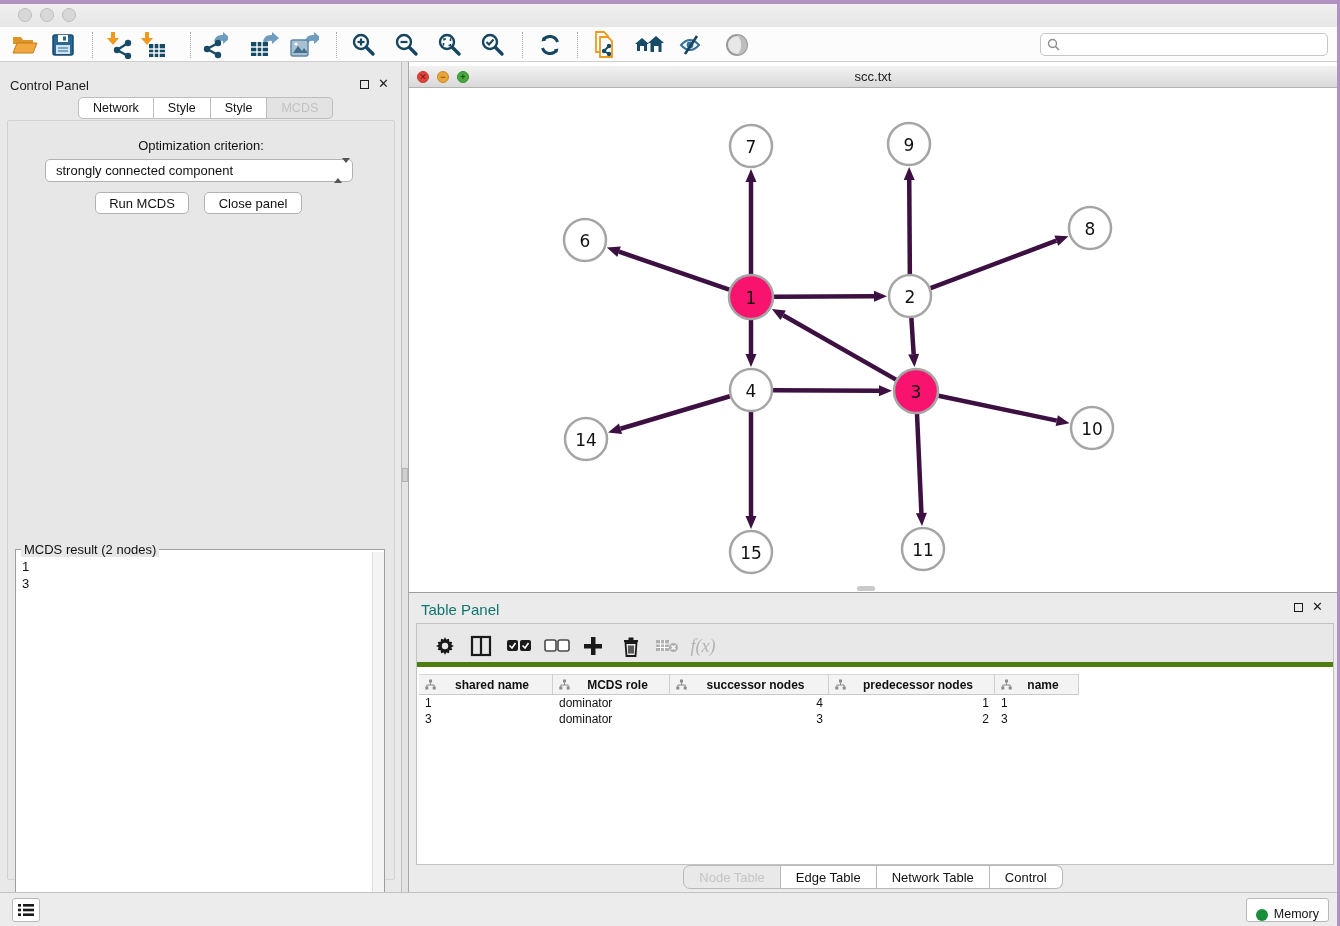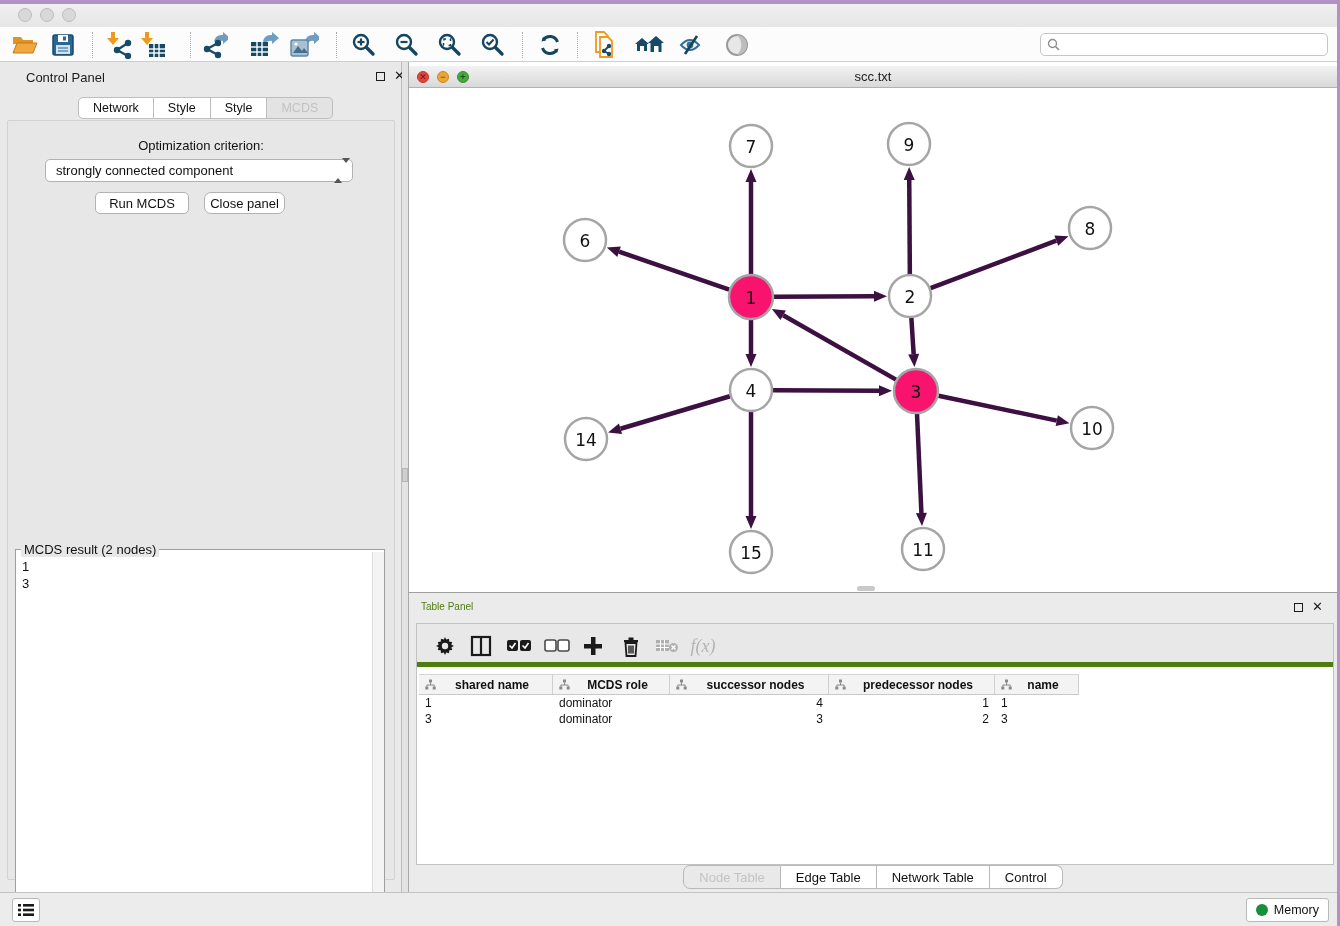--- a/index.html
+++ b/index.html
@@ -20,42 +20,42 @@
   
   #toolbar { left:0; top:27px; width:1337px; height:35px; background:#fcfcfc; border-bottom:1px solid #cfcfcf; }
   .tool { position:absolute; top:3px; width:30px; height:30px; display:flex; align-items:center; justify-content:center; cursor:pointer; }
   .tsep { position:absolute; top:5px; width:0; height:26px; border-left:1px dotted #a9a9a9; }
   #search-wrap { position:absolute; left:1040px; top:6px; width:288px; height:23px; }
   #search-input { width:100%; height:100%; border:1px solid #c6c6c6; border-radius:5px; background:#fff; padding:0 8px 0 24px; font-size:12px; outline:none; }
   #search-glass { position:absolute; left:7px; top:5px; }
 
   
   #control-panel { left:0; top:62px; width:402px; height:830px; background:#e9e9e9; border-right:1px solid #bdbdbd; }
-  #cp-header { position:absolute; left:0; top:6px; width:100%; height:20px;margin-left:16px; }
+  #cp-header { position:absolute; left:0; top:14px; width:100%; height:20px; }
   #cp-title { position:absolute; left:10px; top:2px; font-size:13px; color:#1b1b1b; }
   .float-ic { width:9px; height:9px; border:1.5px solid #1b1b1b; display:inline-block; }
   .close-ic { font-size:13px; font-weight:bold; color:#1b1b1b; line-height:9px; }
   #cp-float { position:absolute; left:360px; top:4px; cursor:pointer; }
   #cp-close { position:absolute; left:378px; top:3px; cursor:pointer; }
 
   #cp-tabbar { position:absolute; left:78px; top:35px; height:22px; display:flex; }
   .cp-tab { height:22px; padding:0 14px; background:#fff; border:1px solid #bdbdbd; border-left:none; font-size:12.5px; color:#111; display:flex; align-items:center; cursor:pointer; }
   .cp-tab:first-child { border-left:1px solid #bdbdbd; border-radius:5px 0 0 5px; }
   .cp-tab:last-child { border-radius:0 5px 5px 0; }
   .cp-tab.sel { background:#e3e3e3; color:#c2c2c2; }
 
   #cp-body { position:absolute; left:7px; top:58px; width:388px; height:760px; background:#e7e7e7; border:1px solid #d2d2d2; border-radius:2px; }
   #opt-label { position:absolute; left:0; width:100%; top:17px; text-align:center; font-size:13px; color:#111; }
   #opt-select { position:absolute; left:37px; top:38px; width:308px; height:23px; background:#fff; border:1px solid #b2b2b2; border-radius:5px; font-size:13px; color:#111; display:flex; align-items:center; padding-left:10px; cursor:pointer; }
   #opt-stepper { position:absolute; right:8px; top:3px; width:10px; height:16px; }
   #opt-stepper .up { width:0; height:0; border-left:4px solid transparent; border-right:4px solid transparent; border-bottom:5px solid #555; margin-bottom:3px; }
   #opt-stepper .dn { width:0; height:0; border-left:4px solid transparent; border-right:4px solid transparent; border-top:5px solid #555; }
   .cp-btn { position:absolute; top:71px; height:22px; background:#fff; border:1px solid #b2b2b2; border-radius:5px; font-size:13px; color:#111; display:flex; align-items:center; justify-content:center; cursor:pointer; }
   #run-btn { left:87px; width:94px; }
-  #closepanel-btn { left:196px; width:81px;border-radius:7px; }
+  #closepanel-btn { left:196px; width:98px; }
 
   #mcds-result { position:absolute; left:7px; top:428px; width:370px; height:378px; background:#fff; border:1px solid #9e9e9e; }
   #mcds-legend { position:absolute; left:5px; top:-8px; background:#e7e7e7; padding:0 3px; font-size:13px; color:#111; }
   .result-line { font-size:13px; color:#111; padding:1px 0 0 6px; line-height:16px; }
   #mcds-lines { position:absolute; left:0; top:8px; right:14px; bottom:0; overflow:hidden; }
   #mcds-scroll { position:absolute; right:0; top:2px; width:12px; bottom:2px; background:#f4f4f4; border-left:1px solid #ddd; cursor:pointer; }
 
   
   #splitter { left:402px; top:62px; width:6px; height:830px; background:#e3e3e3; }
   #splitter-handle { position:absolute; left:0; top:406px; width:6px; height:14px; background:#cfcfcf; border:1px solid #b5b5b5; cursor:col-resize; }
@@ -67,21 +67,21 @@
   #tl-close { left:8px; background:#e0453c; border:1px solid #c03832; color:#7e110d; }
   #tl-min { left:28px; background:#e9a637; border:1px solid #c8892a; color:#8a5a10; }
   #tl-max { left:48px; background:#48a83f; border:1px solid #3a8a33; color:#14540f; }
   #net-title { position:absolute; left:0; right:0; top:3px; text-align:center; font-size:13px; color:#1a1a1a; }
   #graph-canvas { position:absolute; left:0; top:26px; width:928px; height:504px; background:#fff; }
   #hscroll-thumb { position:absolute; left:448px; bottom:1px; width:18px; height:5px; background:#c9c9c9; border-radius:3px; cursor:pointer; }
 
   
   #table-panel { left:408px; top:592px; width:929px; height:300px; background:#ebebeb; border-left:1px solid #a9a9a9; border-top:1px solid #9f9f9f; }
   #tp-header { position:absolute; left:0; top:6px; width:100%; height:20px; }
-  #tp-title { position:absolute; left:12px; top:2px; font-size:10px; color:#4d7c0f; }
+  #tp-title { position:absolute; left:12px; top:2px; font-size:15px; color:#0f766e; }
   #tp-float { position:absolute; right:34px; top:4px; cursor:pointer; }
   #tp-close { position:absolute; right:14px; top:3px; cursor:pointer; }
 
   #tp-box { position:absolute; left:7px; top:30px; width:918px; height:242px; background:#fff; border:1px solid #c2c2c2; }
   #tp-toolbar { position:absolute; left:0; top:0; width:100%; height:43px; background:#e8e8e8; border-bottom:5px solid #4d7c0f; }
   .tp-tool { position:absolute; top:8px; width:28px; height:28px; display:flex; align-items:center; justify-content:center; cursor:pointer; }
   .fx-label { font-family:"Liberation Serif","DejaVu Serif",serif; font-style:italic; font-size:18px; color:#b3b3b3; }
 
   #tp-table { position:absolute; left:2px; top:50px; }
   .thead { display:flex;font-weight:bold; }
@@ -94,21 +94,21 @@
 
   #tp-tabs { position:absolute; left:0; right:0; top:272px; display:flex; justify-content:center; }
   .tp-tab { height:24px; padding:0 15px; background:#fff; border:1px solid #b9b9b9; border-left:none; font-size:13px; color:#111; display:flex; align-items:center; cursor:pointer; }
   .tp-tab:first-child { border-left:1px solid #b9b9b9; border-radius:7px 0 0 7px; }
   .tp-tab:last-child { border-radius:0 7px 7px 0; }
   .tp-tab.sel { background:#e9e9e9; color:#c4c4c4; }
 
   
   #status-bar { left:0; top:892px; width:1337px; height:34px; background:#ececec; border-top:1px solid #c3c3c3; }
   #list-btn { position:absolute; left:12px; top:5px; width:28px; height:24px; background:#fff; border:1px solid #b9b9b9; border-radius:3px; display:flex; align-items:center; justify-content:center; cursor:pointer; }
-  #memory-btn { position:absolute; right:8px; top:5px; height:24px; background:#fff; border:1px solid #b9b9b9; border-radius:3px; display:flex; align-items:center; padding:7px 9px; cursor:pointer; font-size:12.5px; color:#111; }
+  #memory-btn { position:absolute; right:8px; top:5px; height:24px; background:#fff; border:1px solid #b9b9b9; border-radius:3px; display:flex; align-items:flex-end; padding:0 9px; cursor:pointer; font-size:12.5px; color:#111; }
   #memory-dot { width:12px; height:12px; border-radius:50%; background:#1a8f3a; margin-right:6px; }
 </style>
 </head>
 <body>
 
 <div id="desktop-top" class="abs"></div>
 <div id="desktop-right" class="abs"></div>
 <div id="win-right-border" class="abs"></div>
 
 <div id="titlebar" class="abs">

